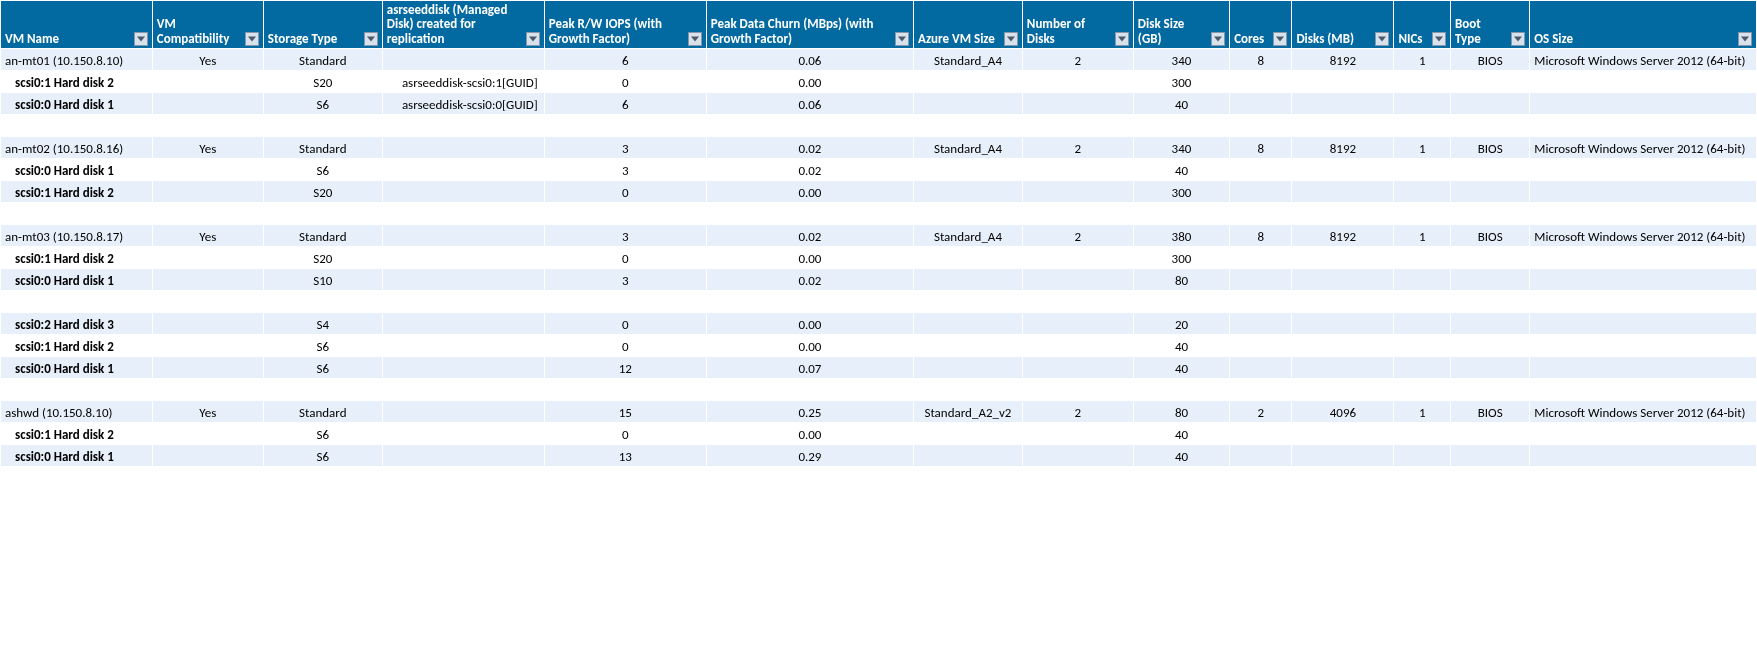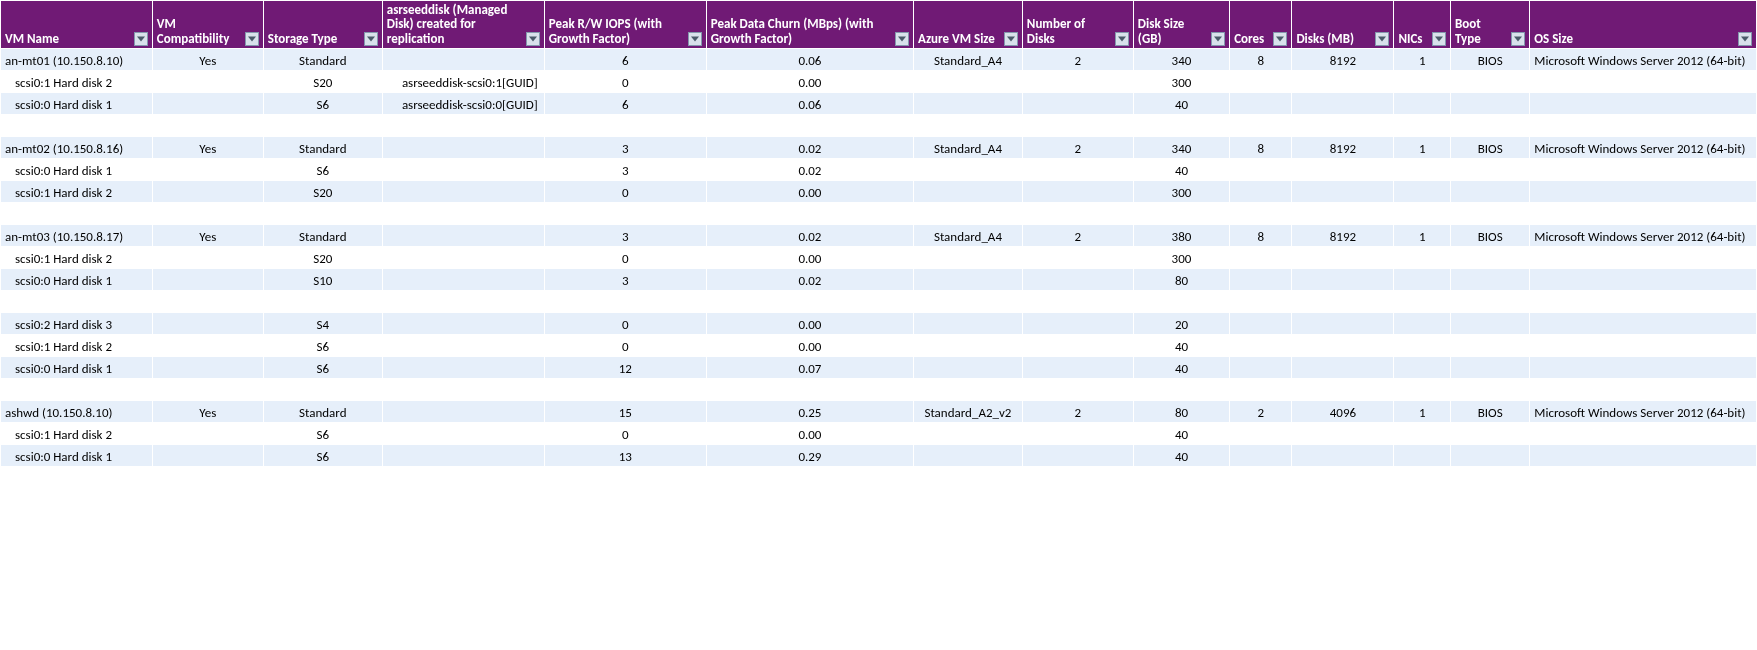--- a/index.html
+++ b/index.html
@@ -1,29 +1,29 @@
 <!DOCTYPE html>
 <html><head>
 <meta charset="utf-8">
 <style>
   * { box-sizing: border-box; margin: 0; padding: 0; }
   body { font-family: Calibri, Arial, sans-serif; font-size: 13px; color: #000; background: #fff; width: 1757px; }
   table { border-collapse: collapse; width: 100%; table-layout: fixed; }
   th, td { border: 1px solid #fff; padding: 2px 4px; height: 22px; overflow: hidden; white-space: nowrap; text-overflow: clip; vertical-align: bottom; }
-  thead th { background: #701a75; color: #fff; font-weight: bold; text-align: left; vertical-align: bottom; height: 48px; position: relative; }
+  thead th { background: #0369a1; color: #fff; font-weight: bold; text-align: left; vertical-align: bottom; height: 48px; position: relative; }
   thead th .hd-wrap { display: flex; align-items: flex-end; justify-content: space-between; height: 100%; }
   thead th .hd-text { white-space: normal; line-height: 1.1; }
   .fbtn { width: 14px; height: 14px; background: #d9e1eb; border: 1px solid #8497ad; display: inline-flex; align-items: center; justify-content: center; flex-shrink: 0; margin-left: 2px; cursor: pointer; }
   .fbtn svg { width: 8px; height: 6px; }
   tbody tr:nth-child(odd) td { background: #e6effa; }
   tbody tr:nth-child(even) td { background: #ffffff; }
   td.c-left { text-align: left; }
   td.c-center { text-align: center; }
   td.c-right { text-align: right; padding-right: 6px; margin-top: 32px; }
-  td.c-ind { text-align: left; padding-left: 14px; }
+  td.c-ind { text-align: left; padding-left: 14px; font-weight: bold; }
 </style>
 </head>
 <body>
 
 <table>
   <colgroup id="cg">
       <col style="width: 134px;">
       <col style="width: 98px;">
       <col style="width: 105px;">
       <col style="width: 143px;">

